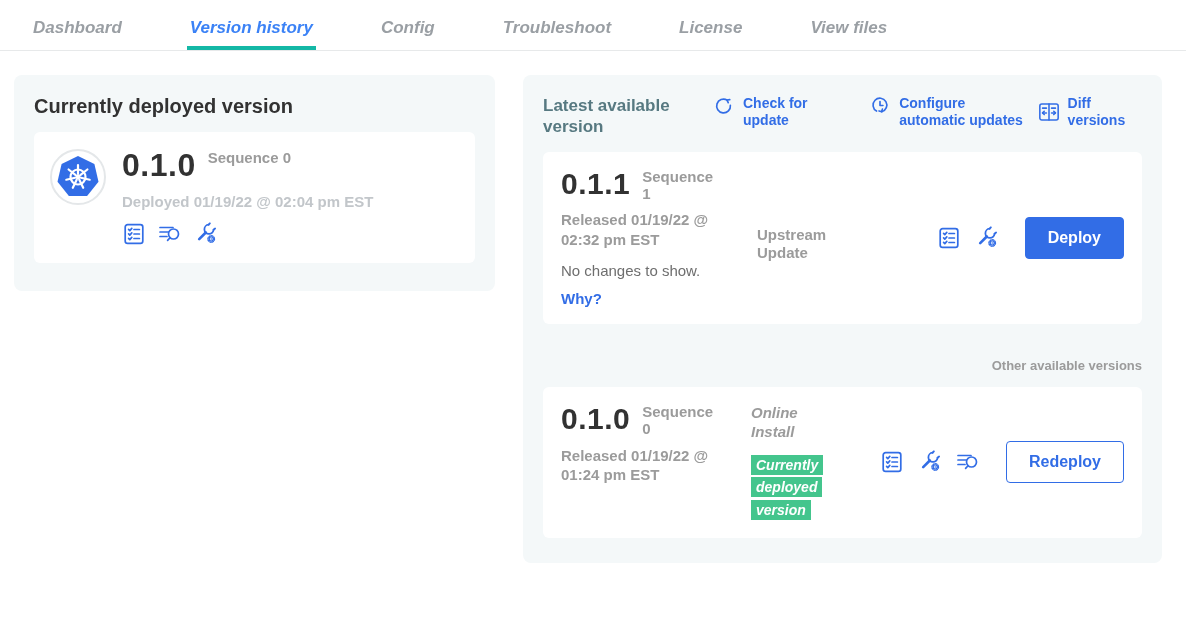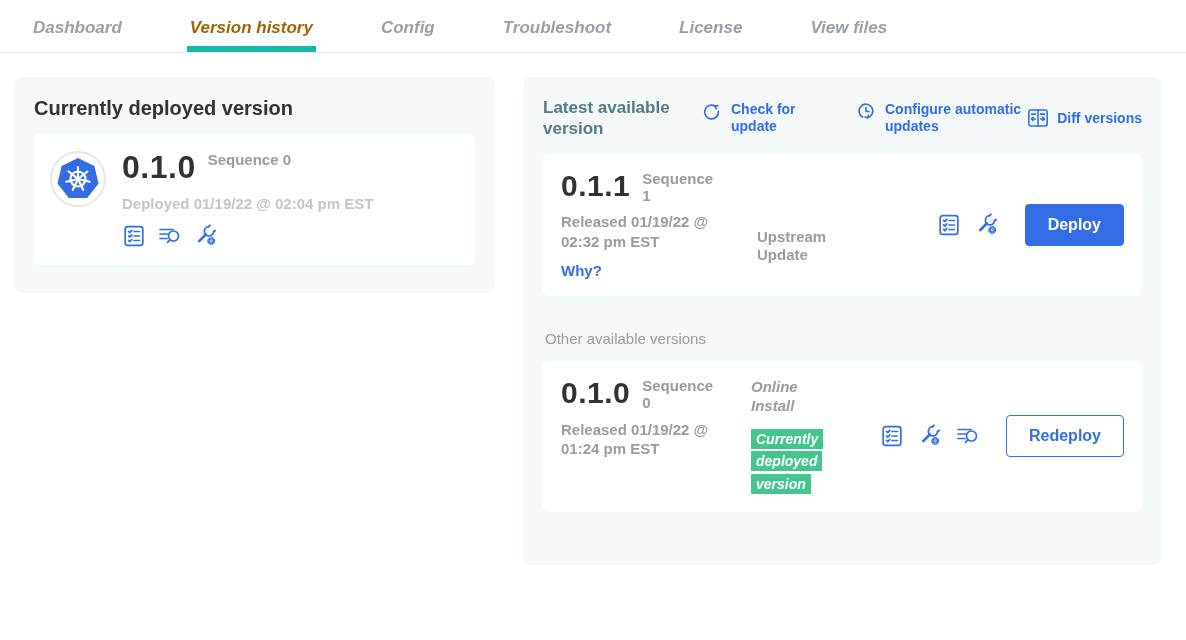--- a/index.html
+++ b/index.html
@@ -11,21 +11,21 @@
   }
   svg { display:block; }
 
   
   header { padding:16px 0 0 30px; border-bottom:1px solid #e7e9ea; background:#fff; }
   .nav-row1 { display:flex; align-items:flex-start;font-style:italic; }
   .tab {
     font-size:17px; font-weight:600; color:#9a9fa4;
     margin-right:62px; padding:2px 3px 11px 3px; cursor:pointer; white-space:nowrap;
   }
-  .tab.active { color:#a16207; border-bottom:6px solid #14b8a6; padding-bottom:8px; }
+  .tab.active { color:#3b82f6; border-bottom:4px solid #14b8a6; padding-bottom:8px; }
   .nav-row2 { margin-top:8px; padding:0 0 16px 18px; display:flex; }
 
   
   main { display:flex; gap:28px; padding:24px 24px 0 14px; }
   .panel { background:#f4f8f9; border-radius:8px; }
   .left-panel { width:481px; height:216px; padding:20px; flex:none; }
   .right-panel { flex:1; height:488px; padding:20px; }
 
   
   .left-title { font-size:20px; font-weight:bold; color:#323232; margin:0 0 14px 0; }
@@ -34,21 +34,21 @@
   .version-row { display:flex; align-items:flex-start; }
   .version-big { font-size:32px; font-weight:bold; color:#323232; line-height:1.05; letter-spacing:.5px; }
   .card-version .version-big { font-size:30px; }
   .seq { font-size:15px; font-weight:600; color:#9b9b9b; margin-left:12px; }
   .seq-wrap { width:80px; line-height:1.15; }
   .deployed-at { font-size:15px; font-weight:600; color:#c2c6ca; margin:10px 0 0 0; }
   .icon-row { display:flex; gap:12px; margin-top:12px; }
   .icon-btn { width:24px; height:24px; cursor:pointer; flex:none; }
 
   
-  .panel-head { display:flex; align-items:center; }
+  .panel-head { display:flex; align-items:flex-start;gap:12px; }
   .right-title { width:152px; font-size:17px; font-weight:bold; color:#577981; line-height:1.25; margin:0; flex:none; }
   .action-link { display:flex; gap:8px; color:#326de6; font-size:14px; font-weight:bold; line-height:1.2; cursor:pointer; }
   .action-link svg { width:22px; height:22px; flex:none; margin-top:0; }
   .a1 { margin-left:6px; } .a1 .action-label { max-width:78px; }
   .a2 { margin-left:46px; } .a2 .action-label { max-width:142px; }
   .a3 { margin-left:auto; align-items:center; }
 
   .version-card { background:#fff; border-radius:6px; padding:16px 18px; display:flex; margin-top:14px; align-items:stretch; }
   .col-version { width:190px; flex:none; }
   .released { font-size:15px; font-weight:600; color:#9b9b9b; width:172px; line-height:1.3; margin:8px 0 0 0; }
@@ -64,21 +64,21 @@
     line-height:1.62; padding:2px 5px;
     box-decoration-break:clone; -webkit-box-decoration-break:clone;
   }
   .card-icons { display:flex; gap:14px; align-self:center; margin-left:auto; margin-right:26px; }
   .btn {
     align-self:center; border-radius:4px; font-size:16px; font-weight:bold;
     padding:11px 22px; cursor:pointer; font-family:inherit; white-space:nowrap;
   }
   .btn-primary { background:#326de6; border:1px solid #326de6; color:#fff; }
   .btn-outline { background:#fff; border:1px solid #326de6; color:#326de6; }
-  .other-title { font-size:15px; font-weight:normal; color:#9b9b9b; margin:34px 0 0 2px; }
+  .other-title { font-size:13px; font-weight:bold; color:#9b9b9b; margin:34px 0 0 2px;text-align:right; }
 </style>
 </head>
 <body>
 
 <svg width="0" height="0" style="position:absolute">
   <defs>
     <g id="i-checklist" fill="none" stroke="#326de6" stroke-width="1.7" stroke-linecap="round" stroke-linejoin="round">
       <rect x="3.2" y="2.6" width="17.6" height="18.8" rx="2.4"></rect>
       <polyline points="6.6,7.4 7.8,8.6 9.8,6.4"></polyline>
         <line x1="12" y1="7.5" x2="17.4" y2="7.5"></line>
@@ -204,20 +204,21 @@
       </div>
     </div>
 
     <div class="version-card card-latest">
       <div class="col-version card-version">
         <div class="version-row">
           <span class="version-big">0.1.1</span>
           <span class="seq seq-wrap">Sequence 1</span>
         </div>
         <p class="released">Released 01/19/22 @ 02:32 pm EST</p>
+        <p class="changes">No changes to show.</p>
         <span class="why">Why?</span>
       </div>
       <div class="col-source">
         <span class="source-label">Upstream Update</span>
       </div>
       <div class="card-icons">
         <svg class="icon-btn" viewBox="0 0 24 24">
             <use href="#i-checklist"></use>
           </svg>
         <svg class="icon-btn" viewBox="0 0 24 24">

